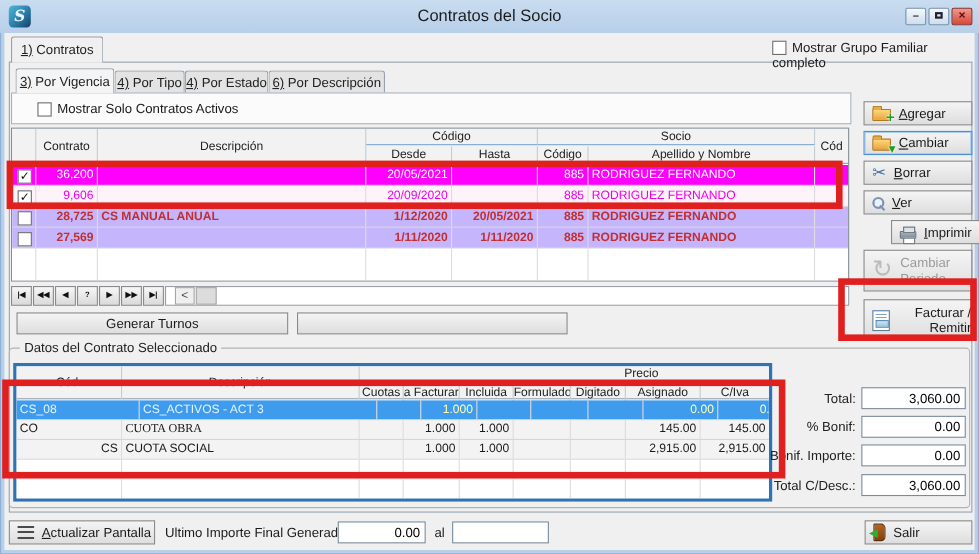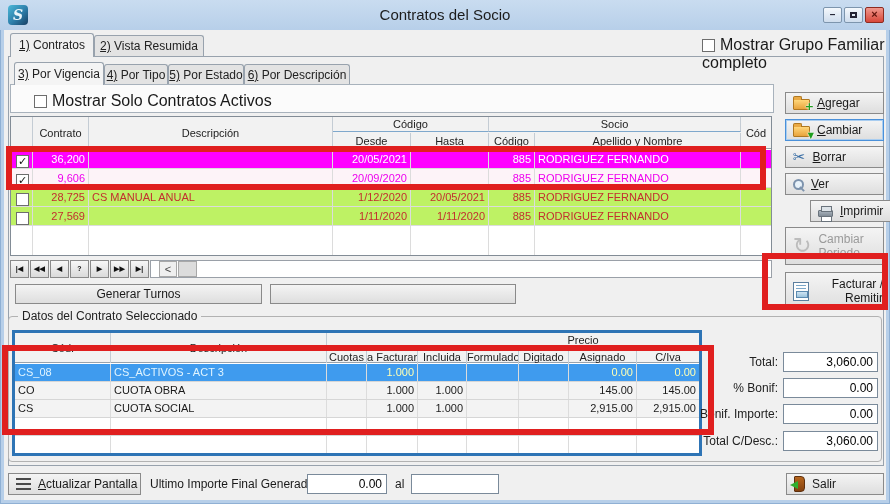--- a/index.html
+++ b/index.html
@@ -26,40 +26,40 @@
   .panel{position:absolute;left:8px;top:56px;width:876px;height:410px;
          border:1px solid #98a2ad;background:#f0f0f0;}
   .tab{position:absolute;border:1px solid #98a2ad;border-bottom:none;border-radius:3px 3px 0 0;
        background:#e3e3e3;text-align:center;font-size:12px;color:#222;}
   .tab.active{background:#f0f0f0;z-index:4;}
   .uf::first-letter{text-decoration:underline;}
   .strip{position:absolute;left:10px;top:84px;width:764px;height:29px;
          background:#fbfbfb;border:1px solid #a8b2bc;}
   .cbx{display:inline-block;width:13px;height:13px;border:1px solid #6d6d6d;background:#fff;
        text-align:center;font:bold 11px/12px "DejaVu Sans",sans-serif;color:#111;vertical-align:middle;}
-  .cblabel{font-size:16px;vertical-align:middle;margin-left:5px;}
+  .cblabel{font-size:12px;vertical-align:middle;margin-left:5px;}
   
   .grid{position:absolute;left:10px;top:116px;width:762px;height:140px;
         background:#fff;border:1px solid #828c96;overflow:hidden;}
   .g-head{position:absolute;left:0;top:0;right:0;height:32px;background:#f2f2f2;
           border-bottom:1px solid #98a2ac;}
   .hc{position:absolute;text-align:center;overflow:hidden;white-space:nowrap;color:#222;
       border-right:1px solid #c4ccd4;}
   .hc.full{top:0;height:32px;line-height:32px;}
   .hc.grp{top:0;height:15px;line-height:15px;border-bottom:1px solid #7fa8cc;}
   .hc.sub{top:16px;height:16px;line-height:16px;}
   .g-rows{position:absolute;left:0;top:33px;right:0;bottom:0;display:flex;flex-direction:column;}
   .row{display:flex;height:19px;border-bottom:1px solid #dcdcdc;background:#fff;flex:none;}
   .row.fill{flex:1;border-bottom:none;}
   .cell{height:100%;border-right:1px solid #dcdcdc;overflow:hidden;white-space:nowrap;
         line-height:18px;padding:0 3px;flex:none;}
   .cell.num{text-align:right;}
   .r-mag{background:#ff00ff;color:#fff;}
   .r-magtext{background:#fdf3f8;color:#ee00ee;}
-  .r-red{background:#bef264;color:#c22f2f;}
+  .r-red{background:#c4b5fd;color:#c22f2f;font-weight:bold;}
   
   .nbtn{position:absolute;top:260px;width:19px;height:18px;border:1px solid #8a8a8a;
         background:linear-gradient(#f7f7f7,#dadada);font-size:7px;line-height:15px;
         text-align:center;color:#111;font-weight:bold;}
   .strack{position:absolute;left:150px;top:260px;width:622px;height:18px;background:#fff;
           border:1px solid #9aa0a8;}
   .sbtn{position:absolute;left:8px;top:0;width:18px;height:16px;background:#efefef;
         border:1px solid #a8a8a8;text-align:center;line-height:14px;color:#444;}
   .sthumb{position:absolute;left:27px;top:0;width:19px;height:16px;background:#dcdcdc;border:1px solid #a8a8a8;}
   .btn{position:absolute;background:linear-gradient(#f4f4f4,#dedede);border:1px solid #8a8a8a;
@@ -138,29 +138,28 @@
       <div class="wbtn">–</div>
       <div class="wbtn"><span class="sq"></span></div>
       <div class="wbtn close">×</div>
     </div>
   </div>
 
   <div class="body"></div>
 
   <div class="panel"></div>
   <div class="tab active uf" style="left:10px;top:33px;width:84px;height:24px;line-height:23px;z-index:4;">1) Contratos</div>
-  <div class="tab uf" style="left:94px;top:35px;width:110px;height:21px;line-height:20px;">2) Vista Resumida</div>
 
   <div style="position:absolute;left:702px;top:36px;">
     <span class="cbx"></span><span class="cblabel">Mostrar Grupo Familiar completo</span>
   </div>
 
   <div class="tab active uf" style="left:14px;top:62px;width:90px;height:23px;line-height:22px;background:#f4f4f4;">3) Por Vigencia</div>
   <div class="tab uf" style="left:104px;top:64px;width:64px;height:21px;line-height:20px;">4) Por Tipo</div>
-  <div class="tab uf" style="left:168px;top:64px;width:76px;height:21px;line-height:20px;">5) Por Estado</div>
+  <div class="tab uf" style="left:168px;top:64px;width:76px;height:21px;line-height:20px;">4) Por Estado</div>
   <div class="tab uf" style="left:244px;top:64px;width:106px;height:21px;line-height:20px;">6) Por Descripción</div>
 
   <div class="strip"></div>
   <div style="position:absolute;left:34px;top:92px;z-index:2;">
     <span class="cbx"></span><span class="cblabel">Mostrar Solo Contratos Activos</span>
   </div>
 
   <div class="grid">
     <div class="g-head">
       <div class="hc full" style="left:0;width:22px;"></div>
@@ -291,43 +290,43 @@
       <div class="hc sub" style="left:352px;width:51px;">a Facturar</div>
       <div class="hc sub" style="left:403px;width:49px;">Incluida</div>
       <div class="hc grp" style="left:452px;width:232px;border-right:none;">Precio</div>
       <div class="hc sub" style="left:452px;width:52px;">Formulado</div>
       <div class="hc sub" style="left:504px;width:50px;">Digitado</div>
       <div class="hc sub" style="left:554px;width:68px;">Asignado</div>
       <div class="hc sub" style="left:622px;width:62px;border-right:none;">C/Iva</div>
     </div>
     <div class="d-rows" id="dgrid-rows">
         <div class="d-row d-sel">
-          <div class="cell" style="width: 96px;">CS_08</div>
+          <div class="cell" style="width: 112px;">CS_08</div>
           <div class="cell" style="width: 216px;">CS_ACTIVOS - ACT 3</div>
           <div class="cell num" style="width: 40px;"></div>
           <div class="cell num" style="width: 51px;">1.000</div>
           <div class="cell num" style="width: 49px;"></div>
           <div class="cell num" style="width: 52px;"></div>
           <div class="cell num" style="width: 50px;"></div>
           <div class="cell num" style="width: 68px;">0.00</div>
           <div class="cell num" style="width: 62px; border-right: none;">0.00</div>
         </div>
         <div class="d-row">
           <div class="cell" style="width: 96px;">CO</div>
-          <div class="cell" style="width: 216px;">CUOTA OBRA</div>
+          <div class="cell" style="width: 216px; font-family: Liberation Serif, serif;">CUOTA OBRA</div>
           <div class="cell num" style="width: 40px;"></div>
           <div class="cell num" style="width: 51px;">1.000</div>
           <div class="cell num" style="width: 49px;">1.000</div>
           <div class="cell num" style="width: 52px;"></div>
           <div class="cell num" style="width: 50px;"></div>
           <div class="cell num" style="width: 68px;">145.00</div>
           <div class="cell num" style="width: 62px; border-right: none;">145.00</div>
         </div>
         <div class="d-row">
-          <div class="cell" style="width: 96px;">CS</div>
+          <div class="cell" style="width: 96px; text-align: right;">CS</div>
           <div class="cell" style="width: 216px;">CUOTA SOCIAL</div>
           <div class="cell num" style="width: 40px;"></div>
           <div class="cell num" style="width: 51px;">1.000</div>
           <div class="cell num" style="width: 49px;">1.000</div>
           <div class="cell num" style="width: 52px;"></div>
           <div class="cell num" style="width: 50px;"></div>
           <div class="cell num" style="width: 68px;">2,915.00</div>
           <div class="cell num" style="width: 62px; border-right: none;">2,915.00</div>
         </div>
         <div class="d-row empty">

